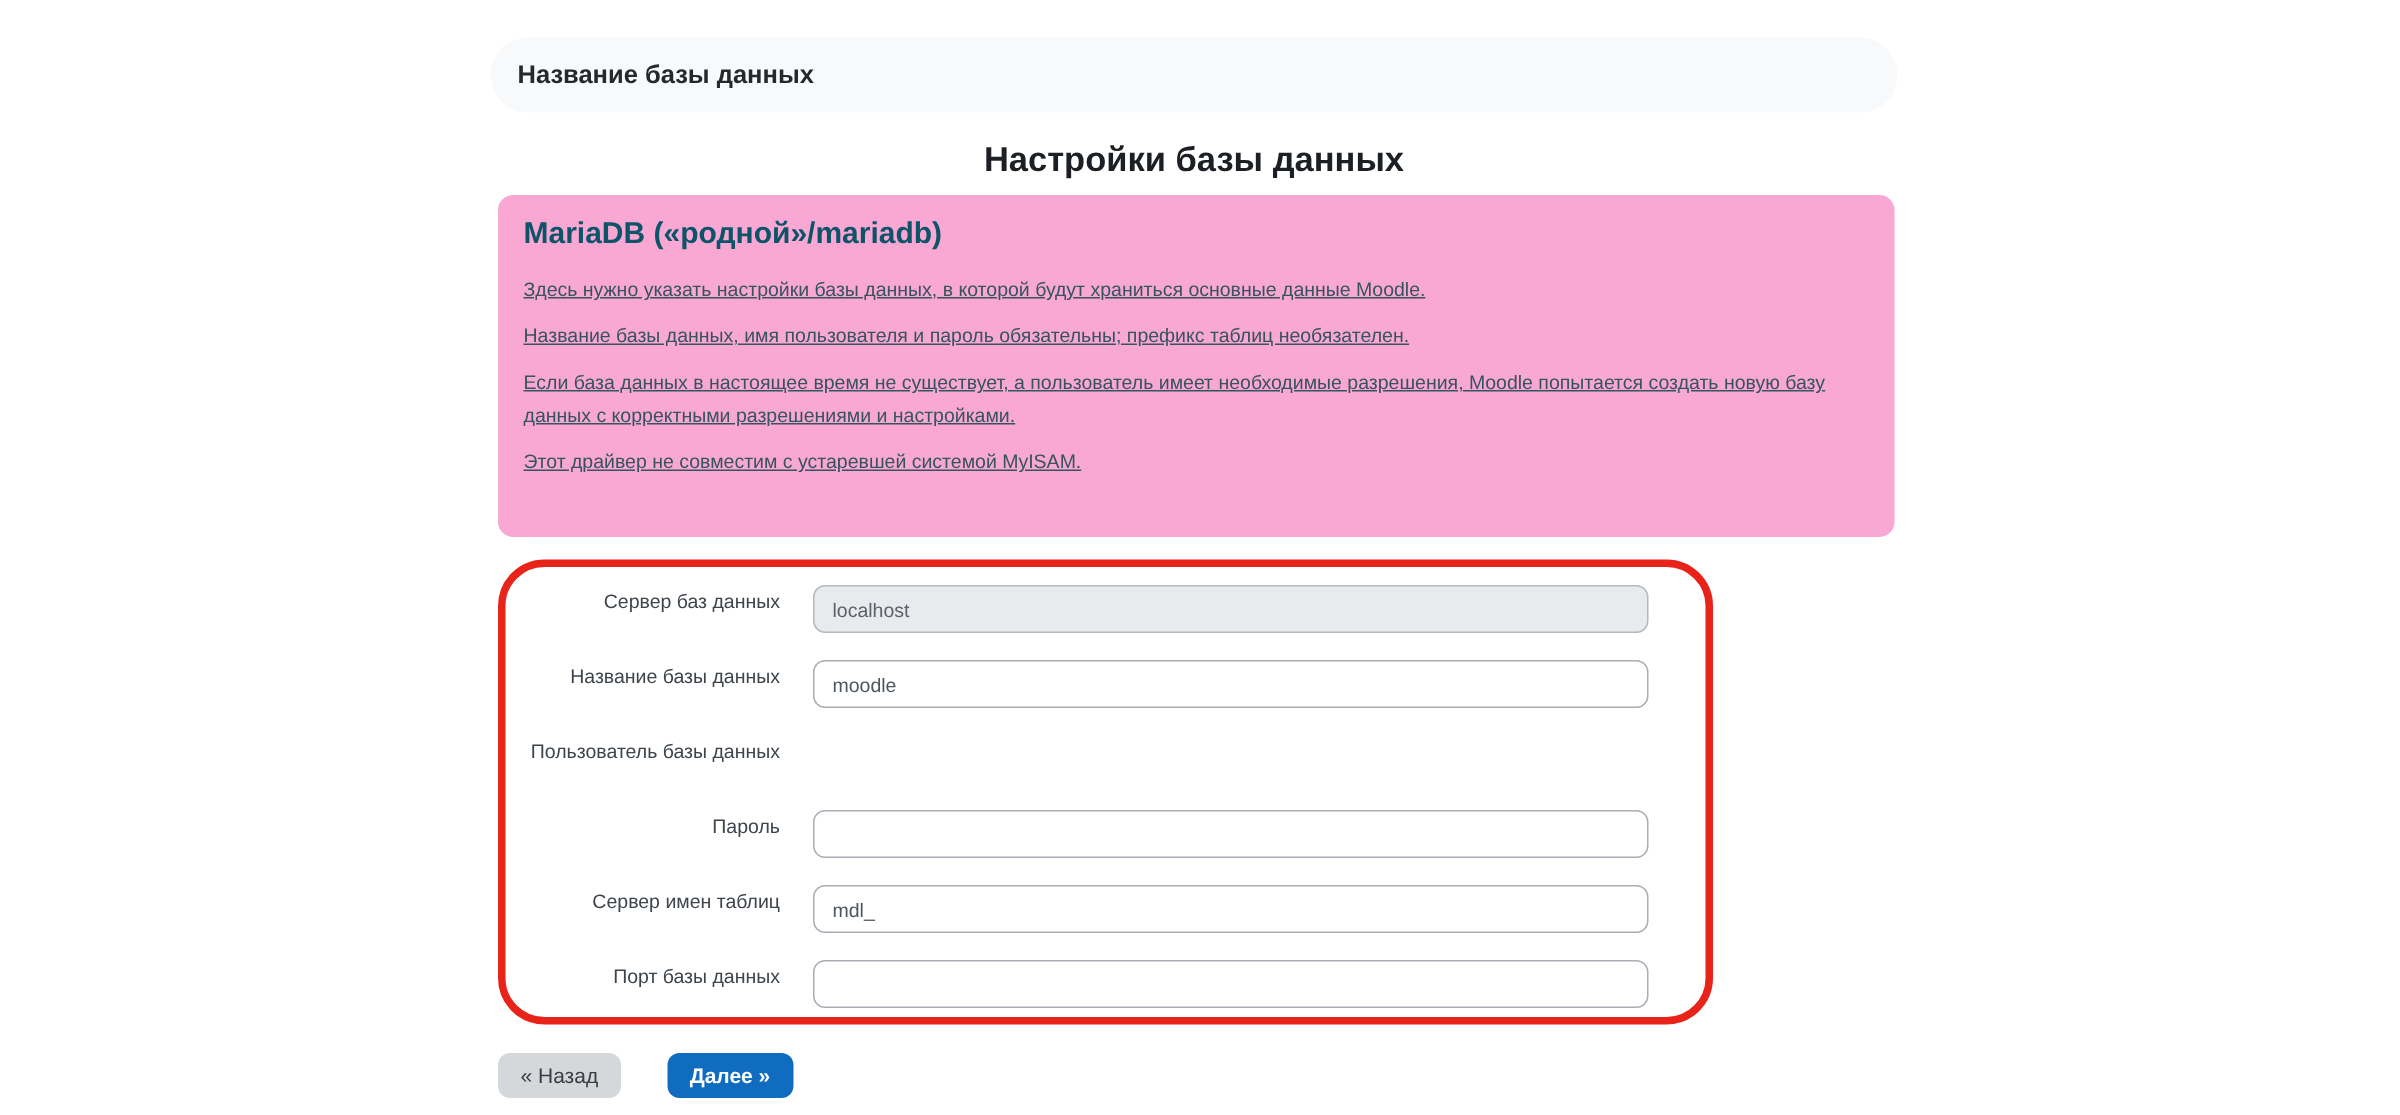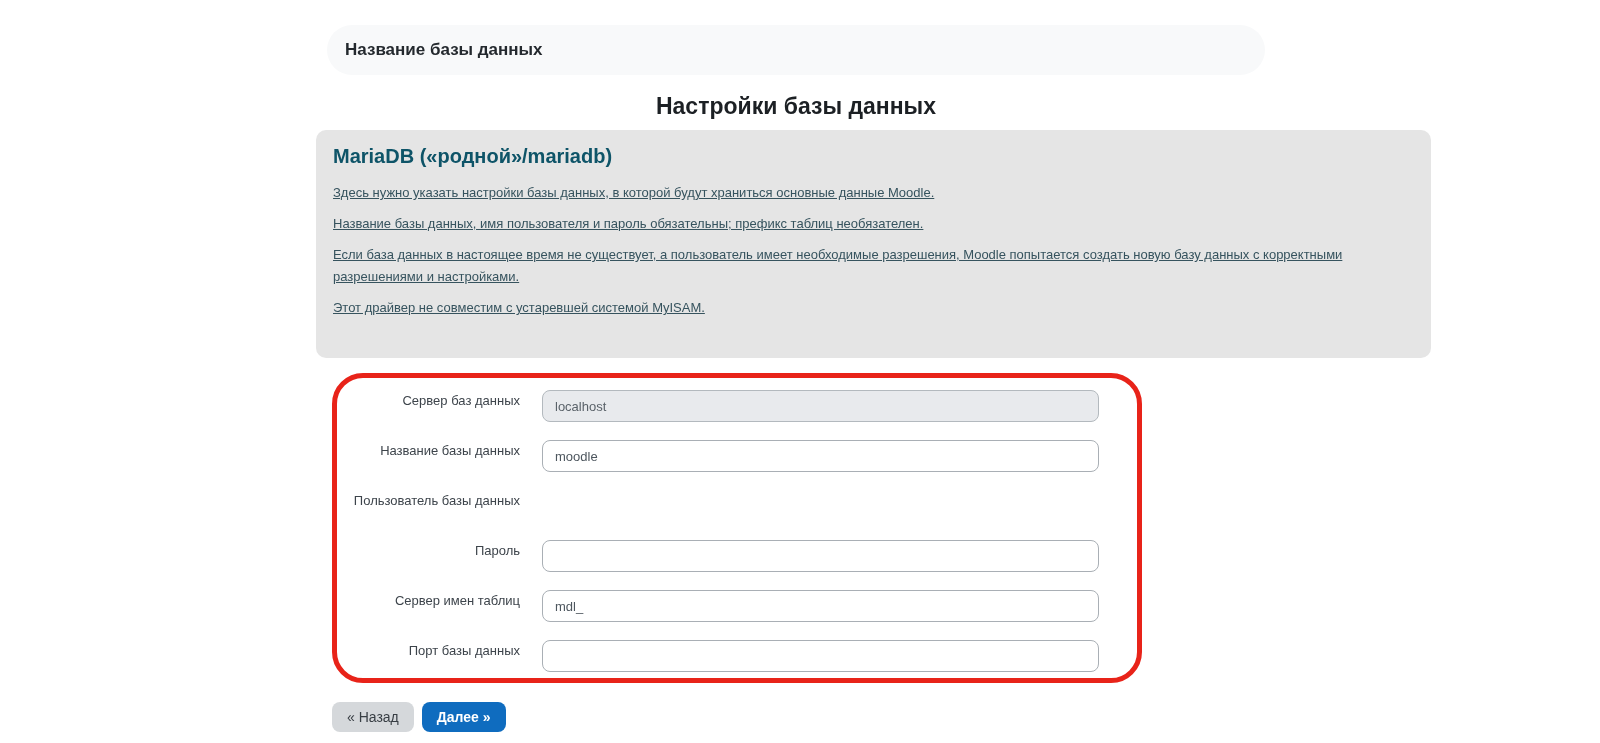--- a/index.html
+++ b/index.html
@@ -39,23 +39,23 @@
     width: 938px;
     text-align: center;
     font-size: 23px;
     font-weight: bold;
     color: #1c2024;
   }
 
   
   .info-box {
     position: absolute;
-    left: 316px; top: 130px;
-    width: 1115px; height: 228px;
-    background: #e5e5e5;
+    left: 332px; top: 130px;
+    width: 931px; height: 228px;
+    background: #f9a8d4;
     border-radius: 10px;
     padding: 13px 17px 14px 17px;
   }
   .info-title {
     font-size: 20px;
     font-weight: bold;
     color: #0e5468;
     margin: 2px 0 14px 0;
   }
   .info-box p {
@@ -109,20 +109,21 @@
     border-color: #b3b9be;
     color: #5a6269;
   }
 
   
   .button-row {
     position: absolute;
     left: 332px; top: 702px;
     display: flex;
     align-items: center;
+    gap: 23px;
   }
   .btn {
     height: 30px;
     padding: 0 15px;
     border: none;
     border-radius: 8px;
     font-size: 14px;
     font-family: "Liberation Sans", "DejaVu Sans", sans-serif;
     display: inline-flex;
     align-items: center;

